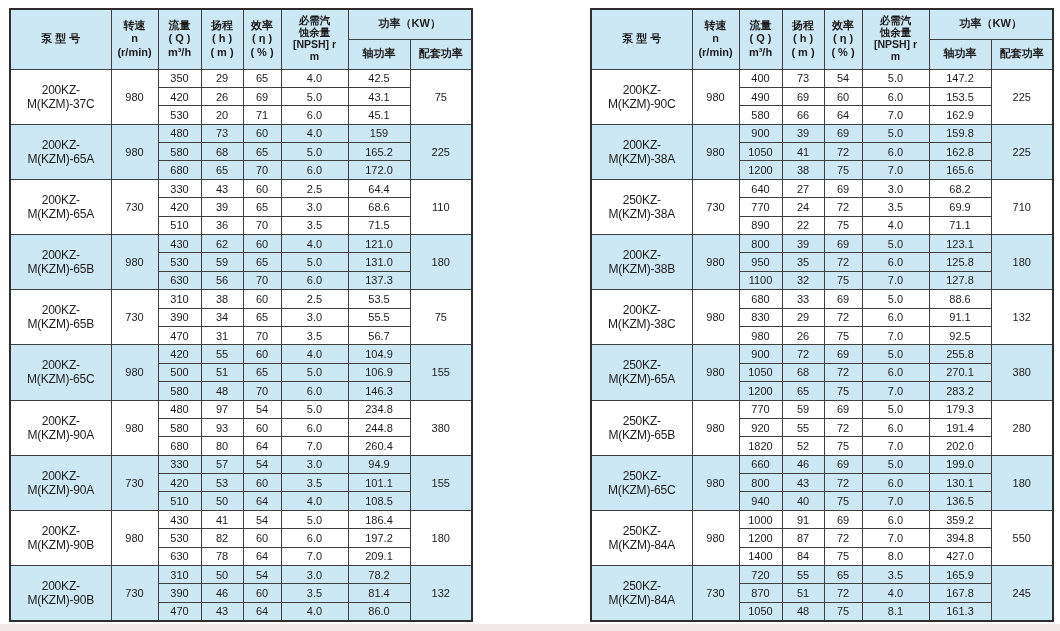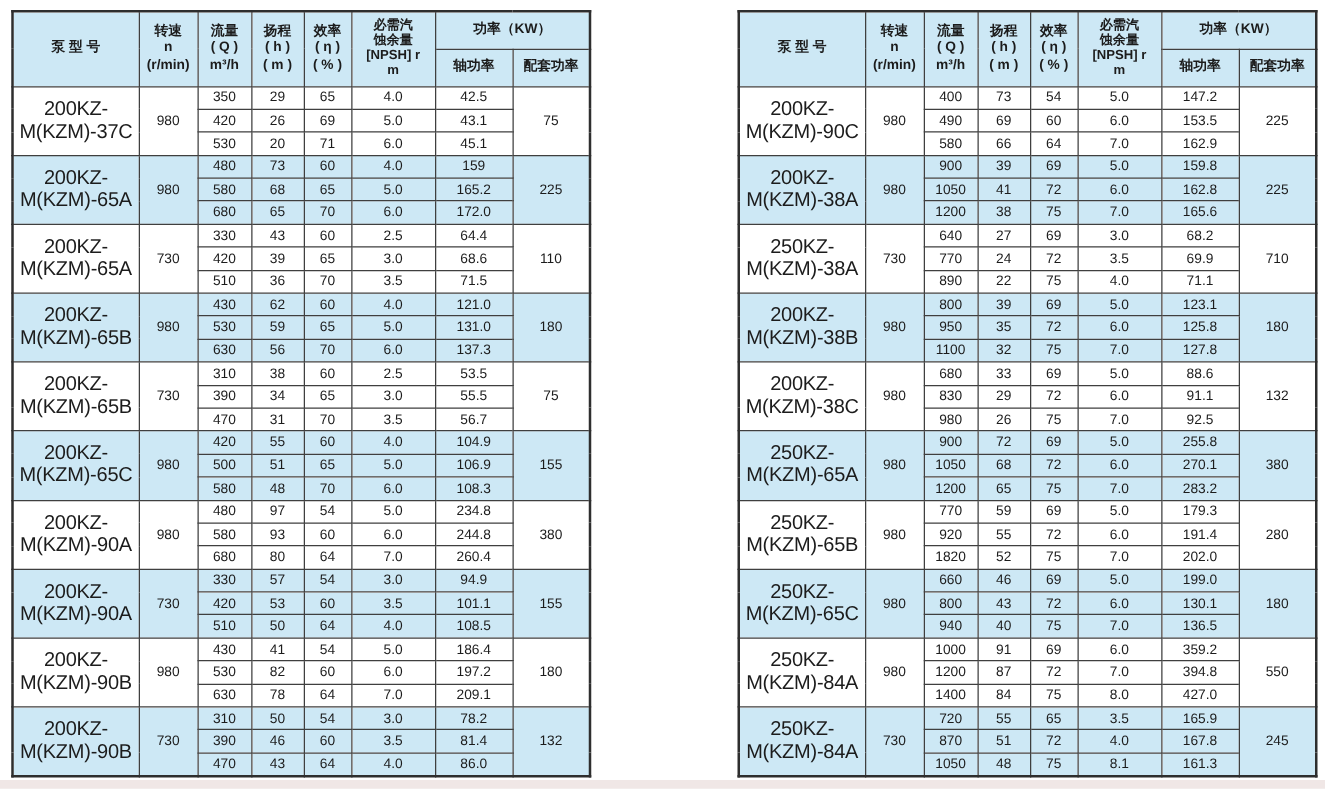--- a/index.html
+++ b/index.html
@@ -36,21 +36,21 @@
     font-weight: bold;
     white-space: pre-line;
     line-height: 1.25;
     font-size: 11px;
   }
   .pump-table thead tr.hrow1 { height: 30px; }
   .pump-table thead tr.hrow2 { height: 30px; }
   .pump-table thead th.npsh-h { line-height: 1.14; font-size: 10.5px; }
   .pump-table tbody tr { height: 18.4px; }
   .pump-table tbody tr.shaded td { background: #cde8f5; }
-  .pump-table tbody td.model-cell { font-size: 16px; letter-spacing: -0.2px; }
+  .pump-table tbody td.model-cell { font-size: 12px; letter-spacing: -0.2px; }
   .bottom-strip {
     position: absolute;
     left: 0; bottom: 0;
     width: 1060px; height: 7px;
     background: #f0e7e6;
   }
 </style>
 </head>
 <body>
 
@@ -228,21 +228,21 @@
           <td>51</td>
           <td>65</td>
           <td>5.0</td>
           <td>106.9</td>
         </tr>
         <tr class="shaded">
           <td>580</td>
           <td>48</td>
           <td>70</td>
           <td>6.0</td>
-          <td>108.3</td>
+          <td>146.3</td>
         </tr>
         <tr>
           <td rowspan="3" class="model-cell">200KZ-M(KZM)-90A</td>
           <td rowspan="3">980</td>
           <td>480</td>
           <td>97</td>
           <td>54</td>
           <td>5.0</td>
           <td>234.8</td>
           <td rowspan="3">380</td>

